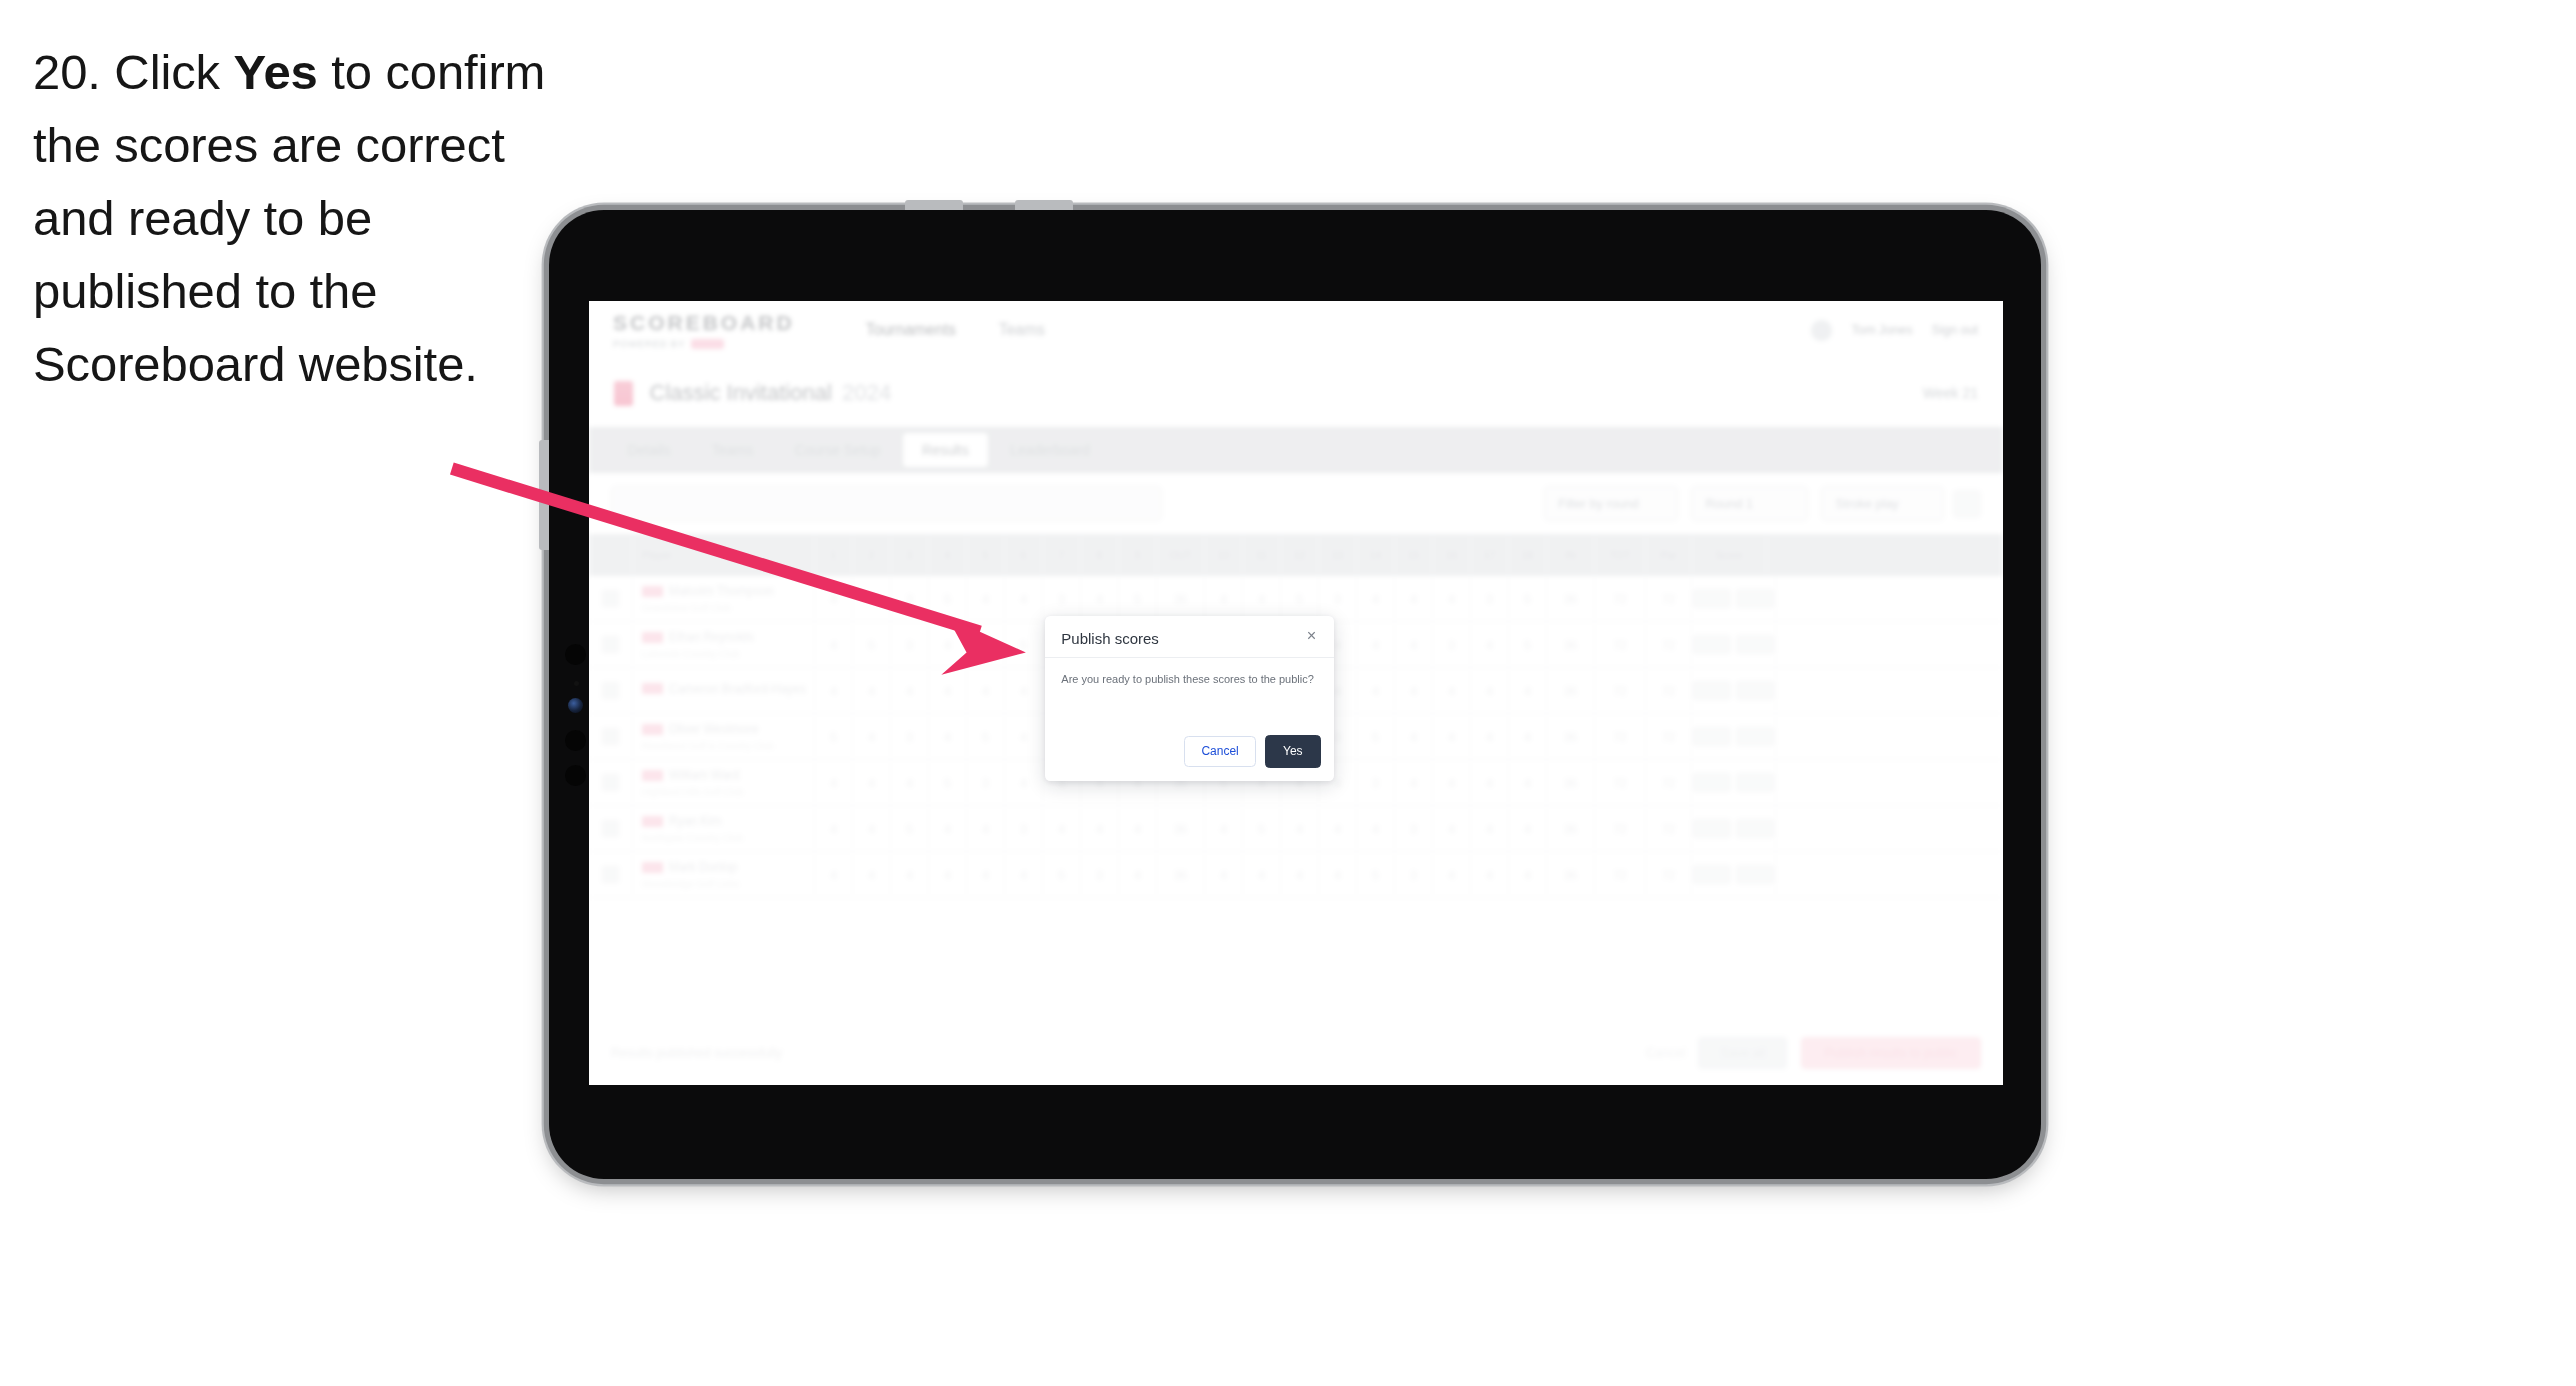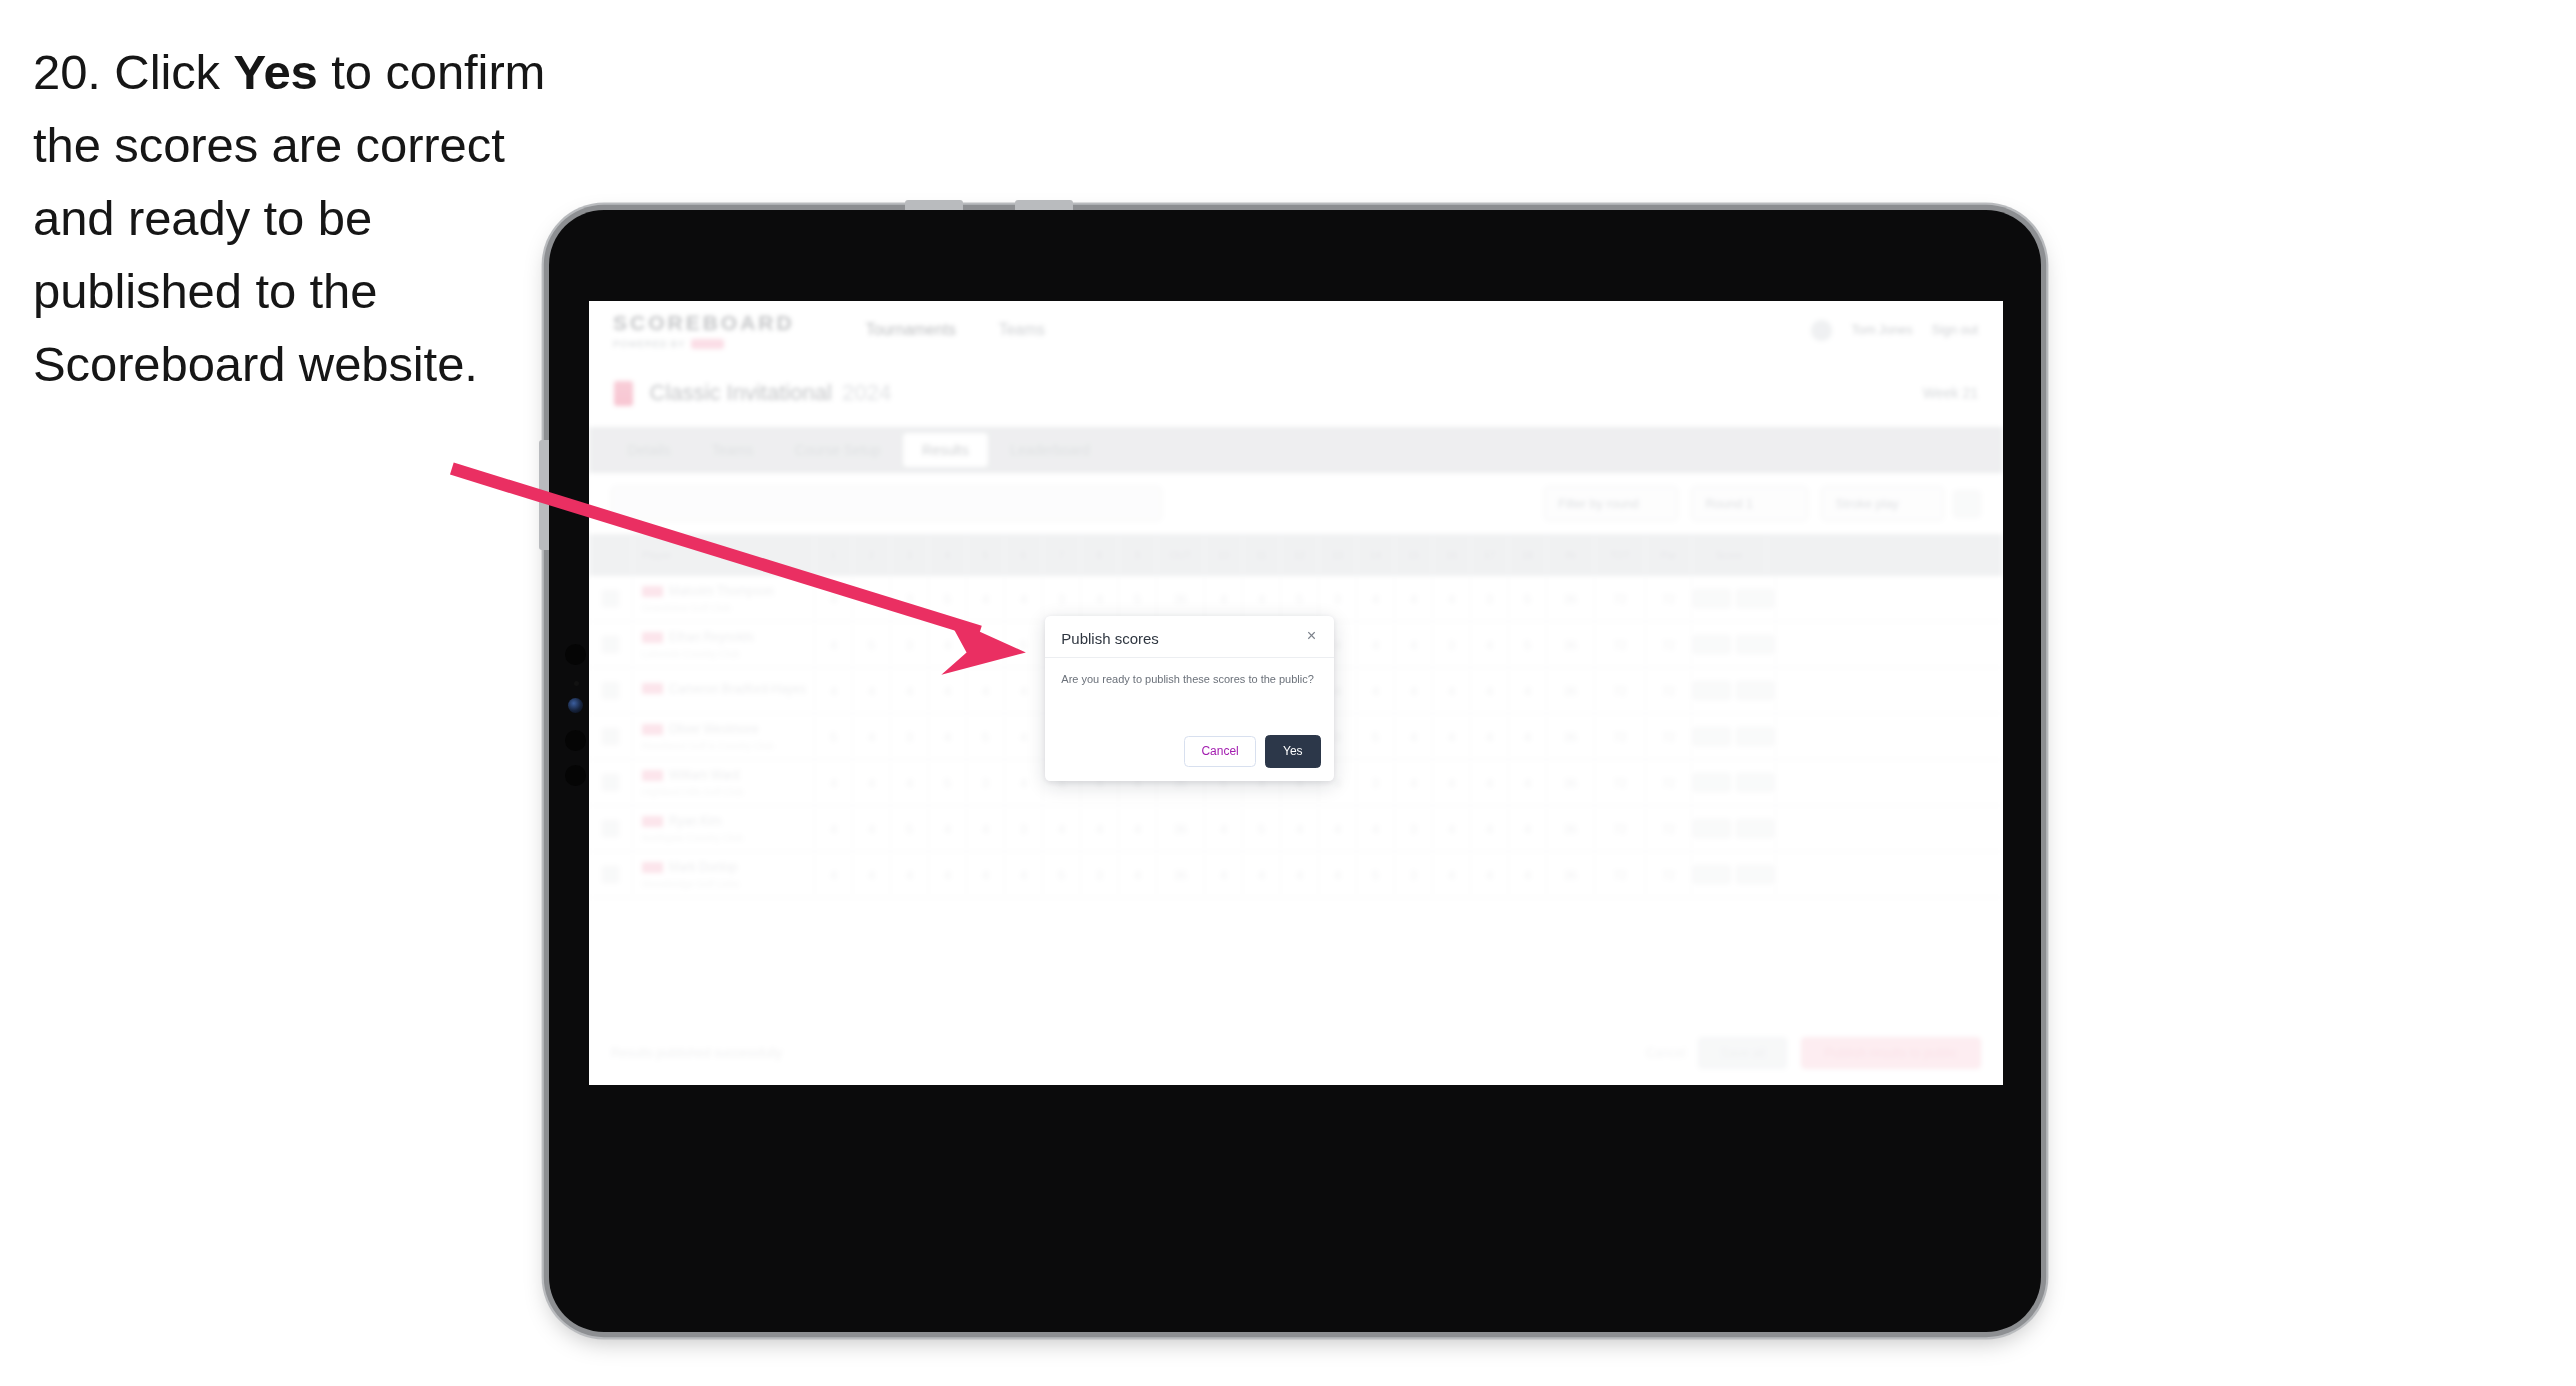--- a/index.html
+++ b/index.html
@@ -29,21 +29,21 @@
     letter-spacing: -0.1px;
   }
   .caption b { font-weight: bold; }
 
   
   .device {
     position: absolute;
     left: 549px;
     top: 210px;
     width: 1492px;
-    height: 1122px;
+    height: 969px;
   }
   .device-body {
     position: absolute;
     inset: 0;
     background: #0b0b0c;
     border-radius: 55px;
     box-shadow: 0 0 0 5.2px #8d8f92,
                 0 0 0 7.4px #b9bbbe,
                 0 9px 25px rgba(0,0,0,0.26);
   }
@@ -254,21 +254,21 @@
   .modal-footer {
     position: absolute; right: 13.4px; bottom: 13.4px;
     display: flex; align-items: center; gap: 9px;
   }
   .btn-cancel {
     background: #ffffff;
     border: 0.7px solid #d8e0ef;
     border-radius: 4.5px;
     padding: 7.4px 16.3px;
     font-size: 12px;
-    color: #a21caf;
+    color: #1d4ed8;
     cursor: pointer;
     font-family: "Liberation Sans", sans-serif;
   }
   .btn-yes {
     background: #2c3749;
     border: 0.7px solid #2c3749;
     border-radius: 4.5px;
     padding: 8.2px 17px;
     font-size: 12px;
     color: #ffffff;

